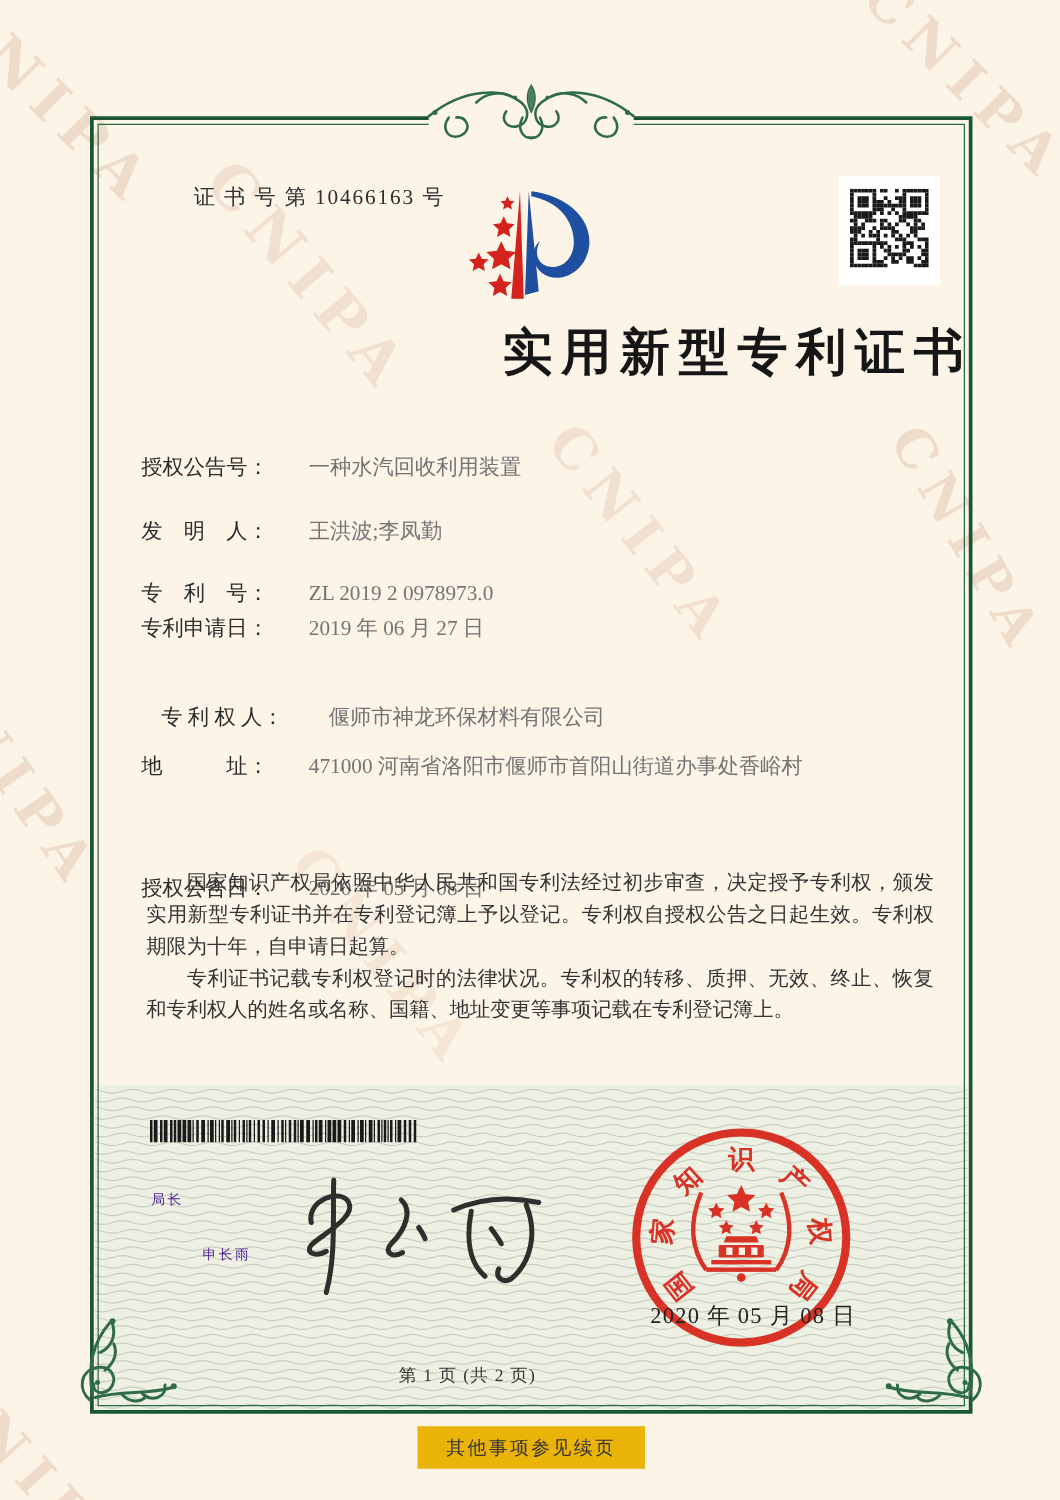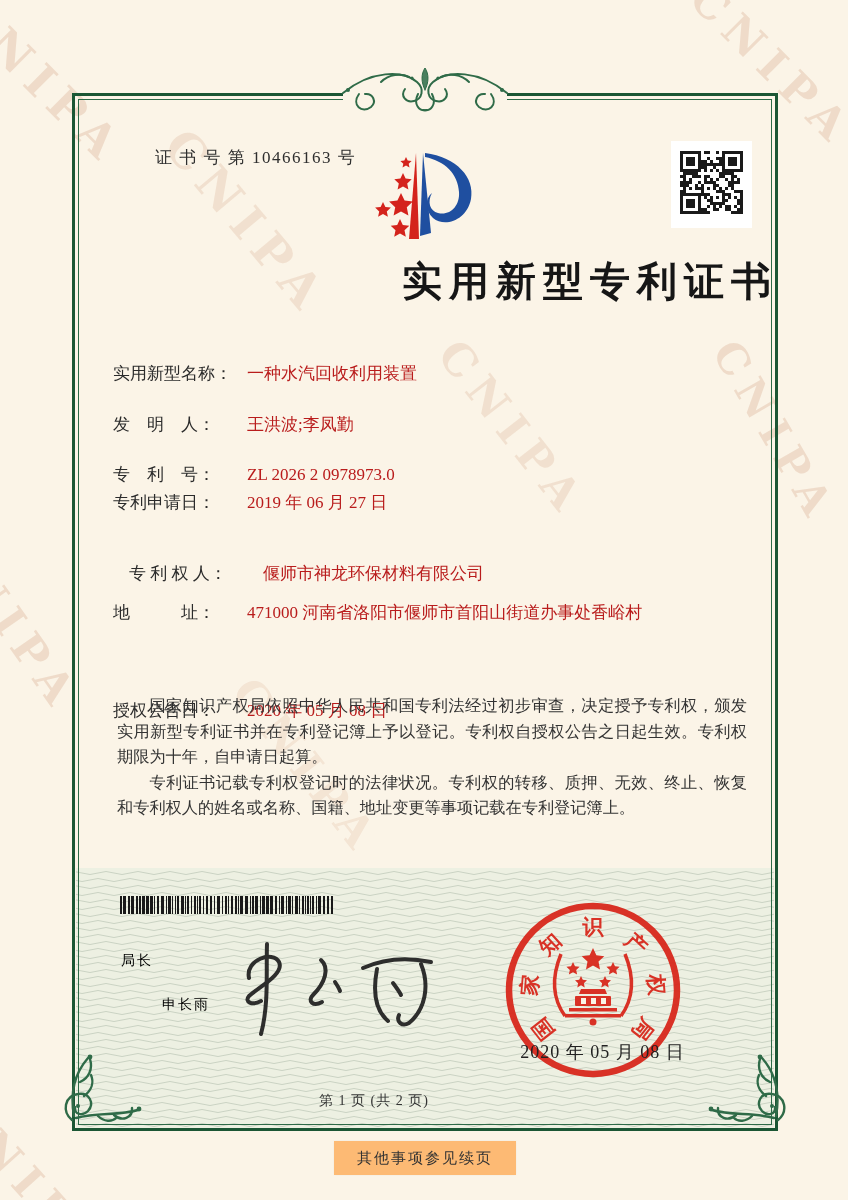--- a/index.html
+++ b/index.html
@@ -33,31 +33,31 @@
     background:#edf0e2;overflow:hidden;
   }
   .content{position:absolute;z-index:3;}
   .cert-no{left:113px;top:146px;font-size:17px;letter-spacing:1.5px;color:#2e2e2e;margin-left:42px;}
   .title{
     left:72px;top:254px;width:706px;text-align:right;
     font-size:40px;font-weight:bold;letter-spacing:7px;color:#161616;
   }
   .field-row{left:113px;font-size:17px;white-space:nowrap;}
   .field-label{display:inline-block;width:126px;white-space:pre;color:#2b2b2b;}
-  .field-value{margin-left:8px;color:#b91c1c;}
+  .field-value{margin-left:8px;color:#737373;}
   .grant-pair2{position:absolute;left:342px;top:0;white-space:nowrap;}
   .paras{
     left:117px;top:694px;width:630px;font-size:16.2px;line-height:25.5px;
     text-align:justify;color:#333;
   }
   .paras p{margin:0;text-indent:2em;}
-  .signer{font-size:14px;color:#000000;letter-spacing:2px;}
+  .signer{font-size:11px;color:#4c1d95;letter-spacing:2px;}
   .page-info{left:72px;top:1092px;width:604px;text-align:center;font-size:14px;color:#333;letter-spacing:1px;z-index:4;}
   .note-box{
-    left:334px;top:1141px;width:182px;height:34px;background:#fdba74;
+    left:334px;top:1141px;width:182px;height:34px;background:#eab308;
     display:flex;align-items:center;justify-content:center;
     font-size:15px;color:#333;letter-spacing:2px;z-index:4;box-shadow:0 0 2px rgba(0,0,0,0.05);
   }
   .qr-pad{left:671px;top:141px;width:81px;height:87px;background:#ffffff;z-index:3;}
   .seal{left:505px;top:902px;width:176px;height:176px;z-index:5;opacity:0.95;}
   .seal-char{
     position:absolute;font-size:21px;font-weight:bold;color:#d8281c;
     font-family:"Liberation Serif","DejaVu Serif",serif;white-space:nowrap;
   }
   .seal-date{
@@ -438,27 +438,27 @@
       <rect x="51" y="60" width="3" height="3" fill="#1a1a1a"></rect>
       <rect x="54" y="60" width="3" height="3" fill="#1a1a1a"></rect>
       <rect x="57" y="60" width="3" height="3" fill="#1a1a1a"></rect>
       <rect x="60" y="60" width="3" height="3" fill="#1a1a1a"></rect>
     </svg>
 </div>
 
 <div class="content title abs">实用新型专利证书</div>
 
 <div class="content field-row abs" style="top:362px;">
-  <span class="field-label">实用新型名称：</span><span class="field-value">一种水汽回收利用装置</span>
+  <span class="field-label">授权公告号：</span><span class="field-value">一种水汽回收利用装置</span>
 </div>
 <div class="content field-row abs" style="top:413px;">
   <span class="field-label">发　明　人：</span><span class="field-value">王洪波;李凤勤</span>
 </div>
 <div class="content field-row abs" style="top:463px;">
-  <span class="field-label">专　利　号：</span><span class="field-value">ZL 2026 2 0978973.0</span>
+  <span class="field-label">专　利　号：</span><span class="field-value">ZL 2019 2 0978973.0</span>
 </div>
 <div class="content field-row abs" style="top:491px;">
   <span class="field-label">专利申请日：</span><span class="field-value">2019 年 06 月 27 日</span>
 </div>
 <div class="content field-row abs" style="top:562px;margin-left:16px;">
   <span class="field-label">专 利 权 人：</span><span class="field-value">偃师市神龙环保材料有限公司</span>
 </div>
 <div class="content field-row abs" style="top:601px;">
   <span class="field-label">地　　　址：</span><span class="field-value">471000 河南省洛阳市偃师市首阳山街道办事处香峪村</span>
 </div>

